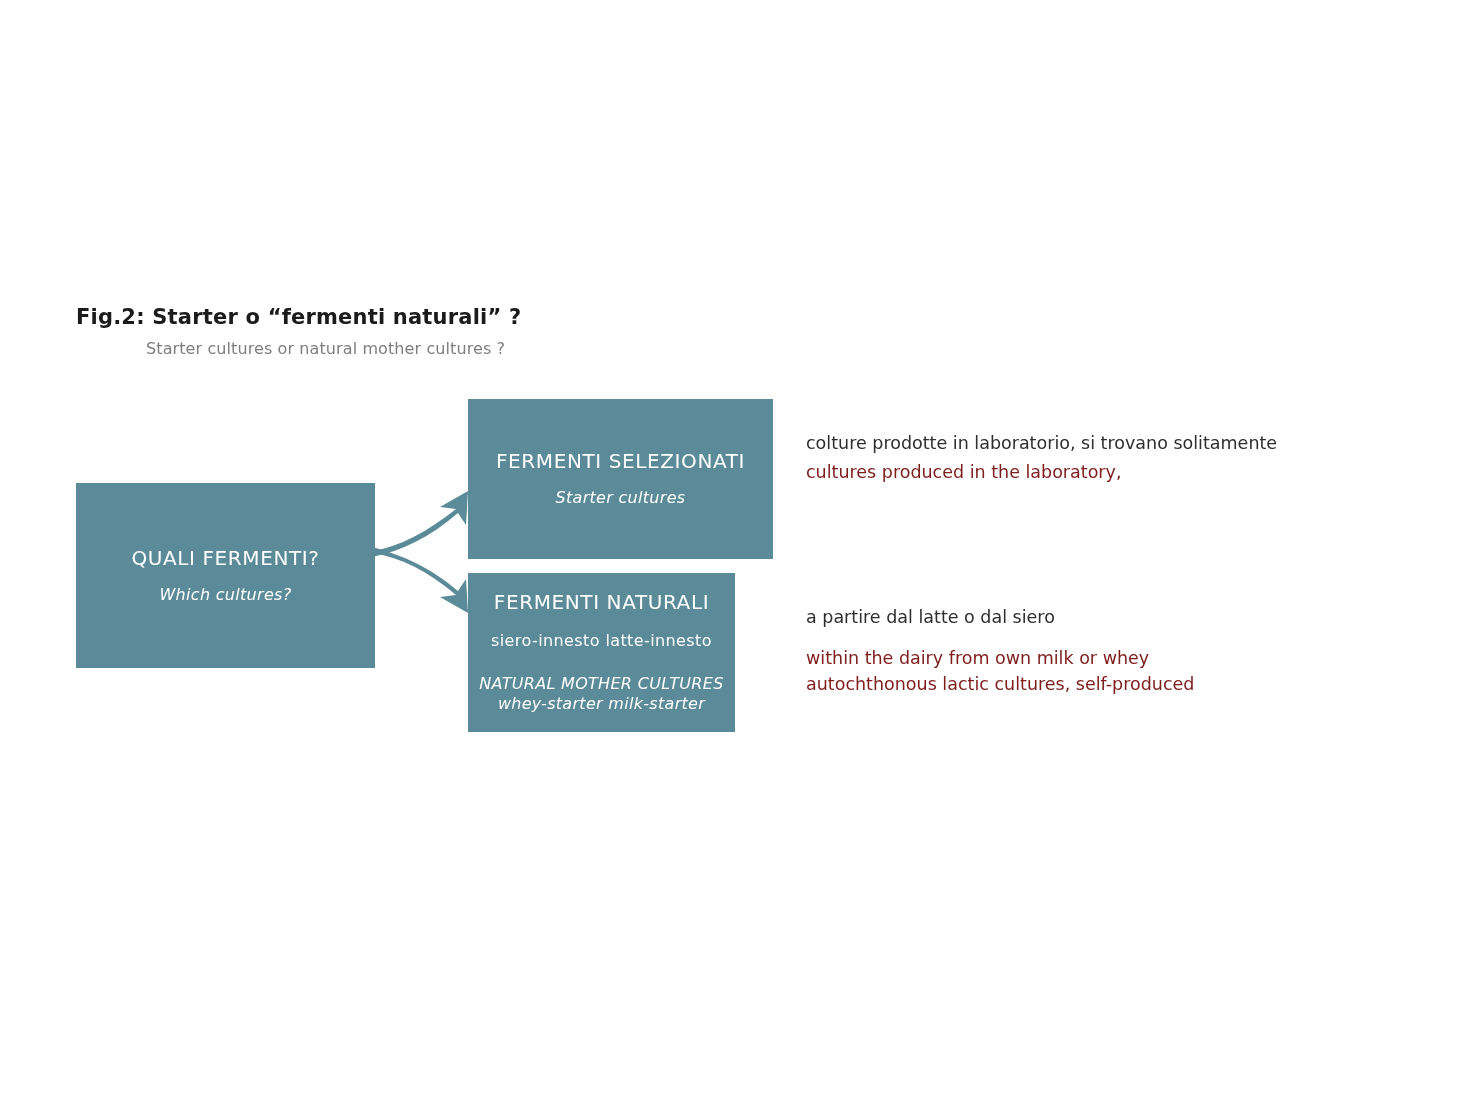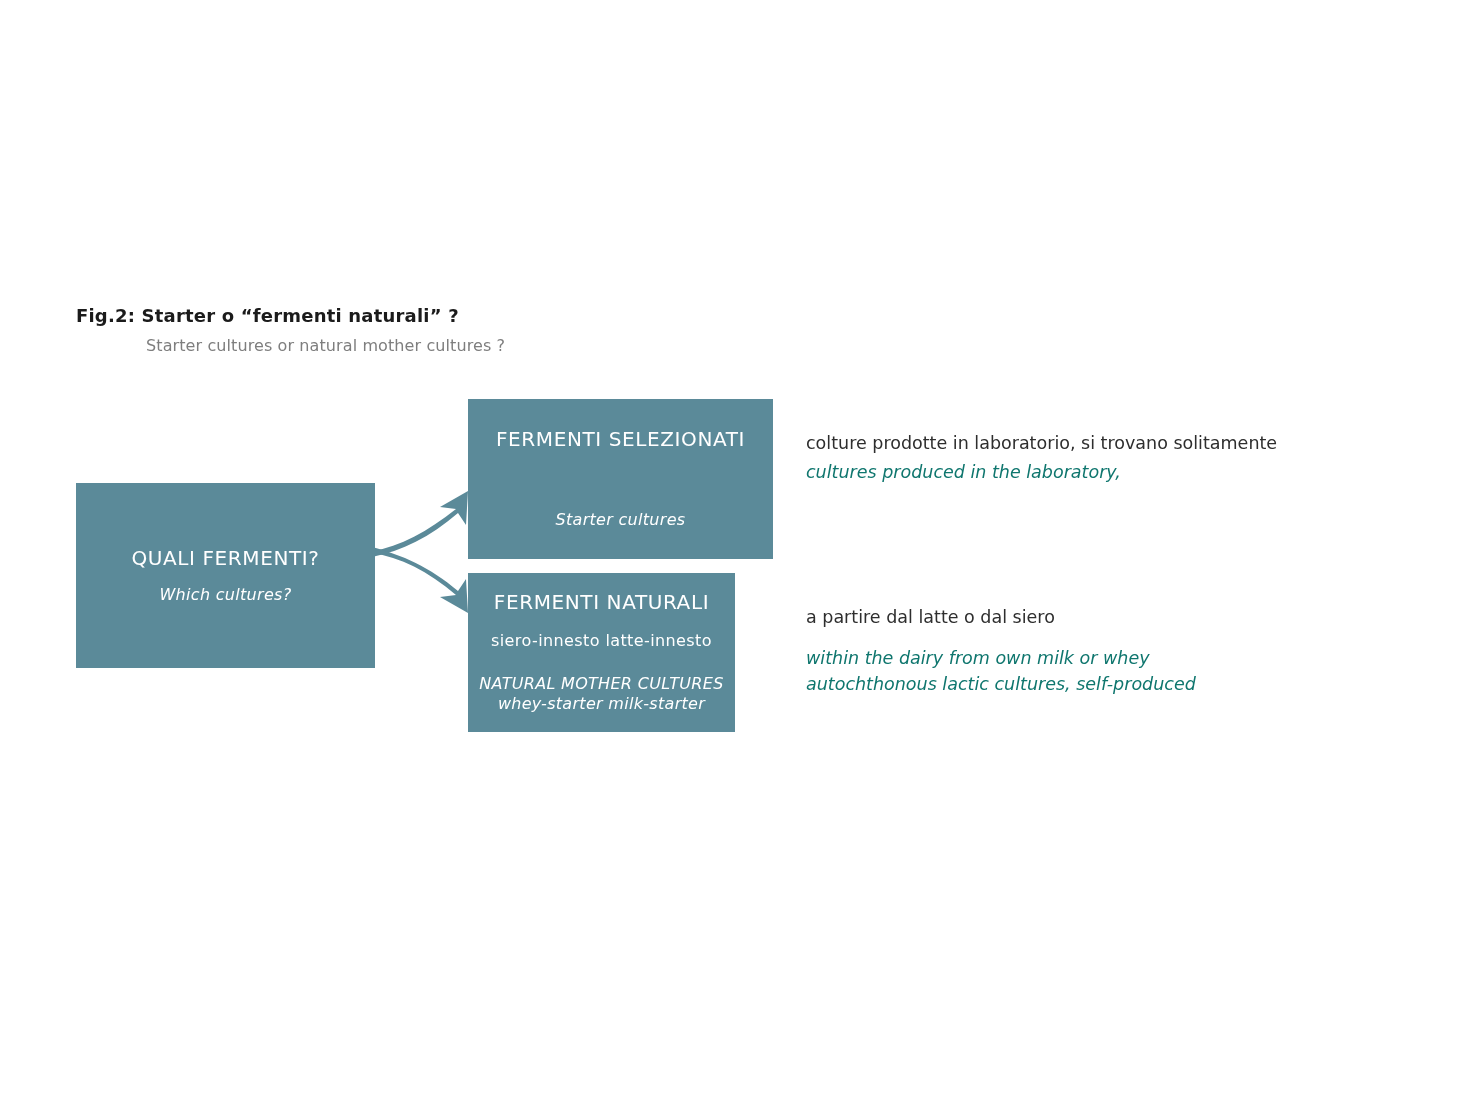--- a/index.html
+++ b/index.html
@@ -16,21 +16,21 @@
   }
 
   
   #title-block {
     position: absolute;
     left: 76px;
     top: 305px;
     width: 900px;
   }
   #fig-title {
-    font-size: 18px;
+    font-size: 21px;
     font-weight: bold;
     color: #1b1b1b;
     letter-spacing: 0.2px;
     white-space: nowrap;
   }
   #fig-subtitle {
     margin-top: 10px;
     margin-left: 70px;
     font-size: 16px;
     font-weight: normal;
@@ -56,21 +56,20 @@
     left: 76px;
     top: 483px;
     width: 299px;
     height: 185px;
   }
   #box-selected {
     left: 468px;
     top: 399px;
     width: 305px;
     height: 160px;
-    gap: 22px;
   }
   #box-natural {
     left: 468px;
     top: 573px;
     width: 267px;
     height: 159px;
   }
 
   .box-title {
     font-size: 20px;
@@ -104,22 +103,21 @@
   
   .desc {
     position: absolute;
     font-size: 17.5px;
     line-height: 1.52;
   }
   .desc .it {
     color: #2e2e2e;
   }
   .desc .en {
-    color: #0f766e;
-    font-style: italic;
+    color: #7f1d1d;
   }
   #desc-selected {
     left: 806px;
     top: 430px;
     width: 600px;
   }
   #desc-natural {
     left: 806px;
     top: 604px;
     width: 560px;

